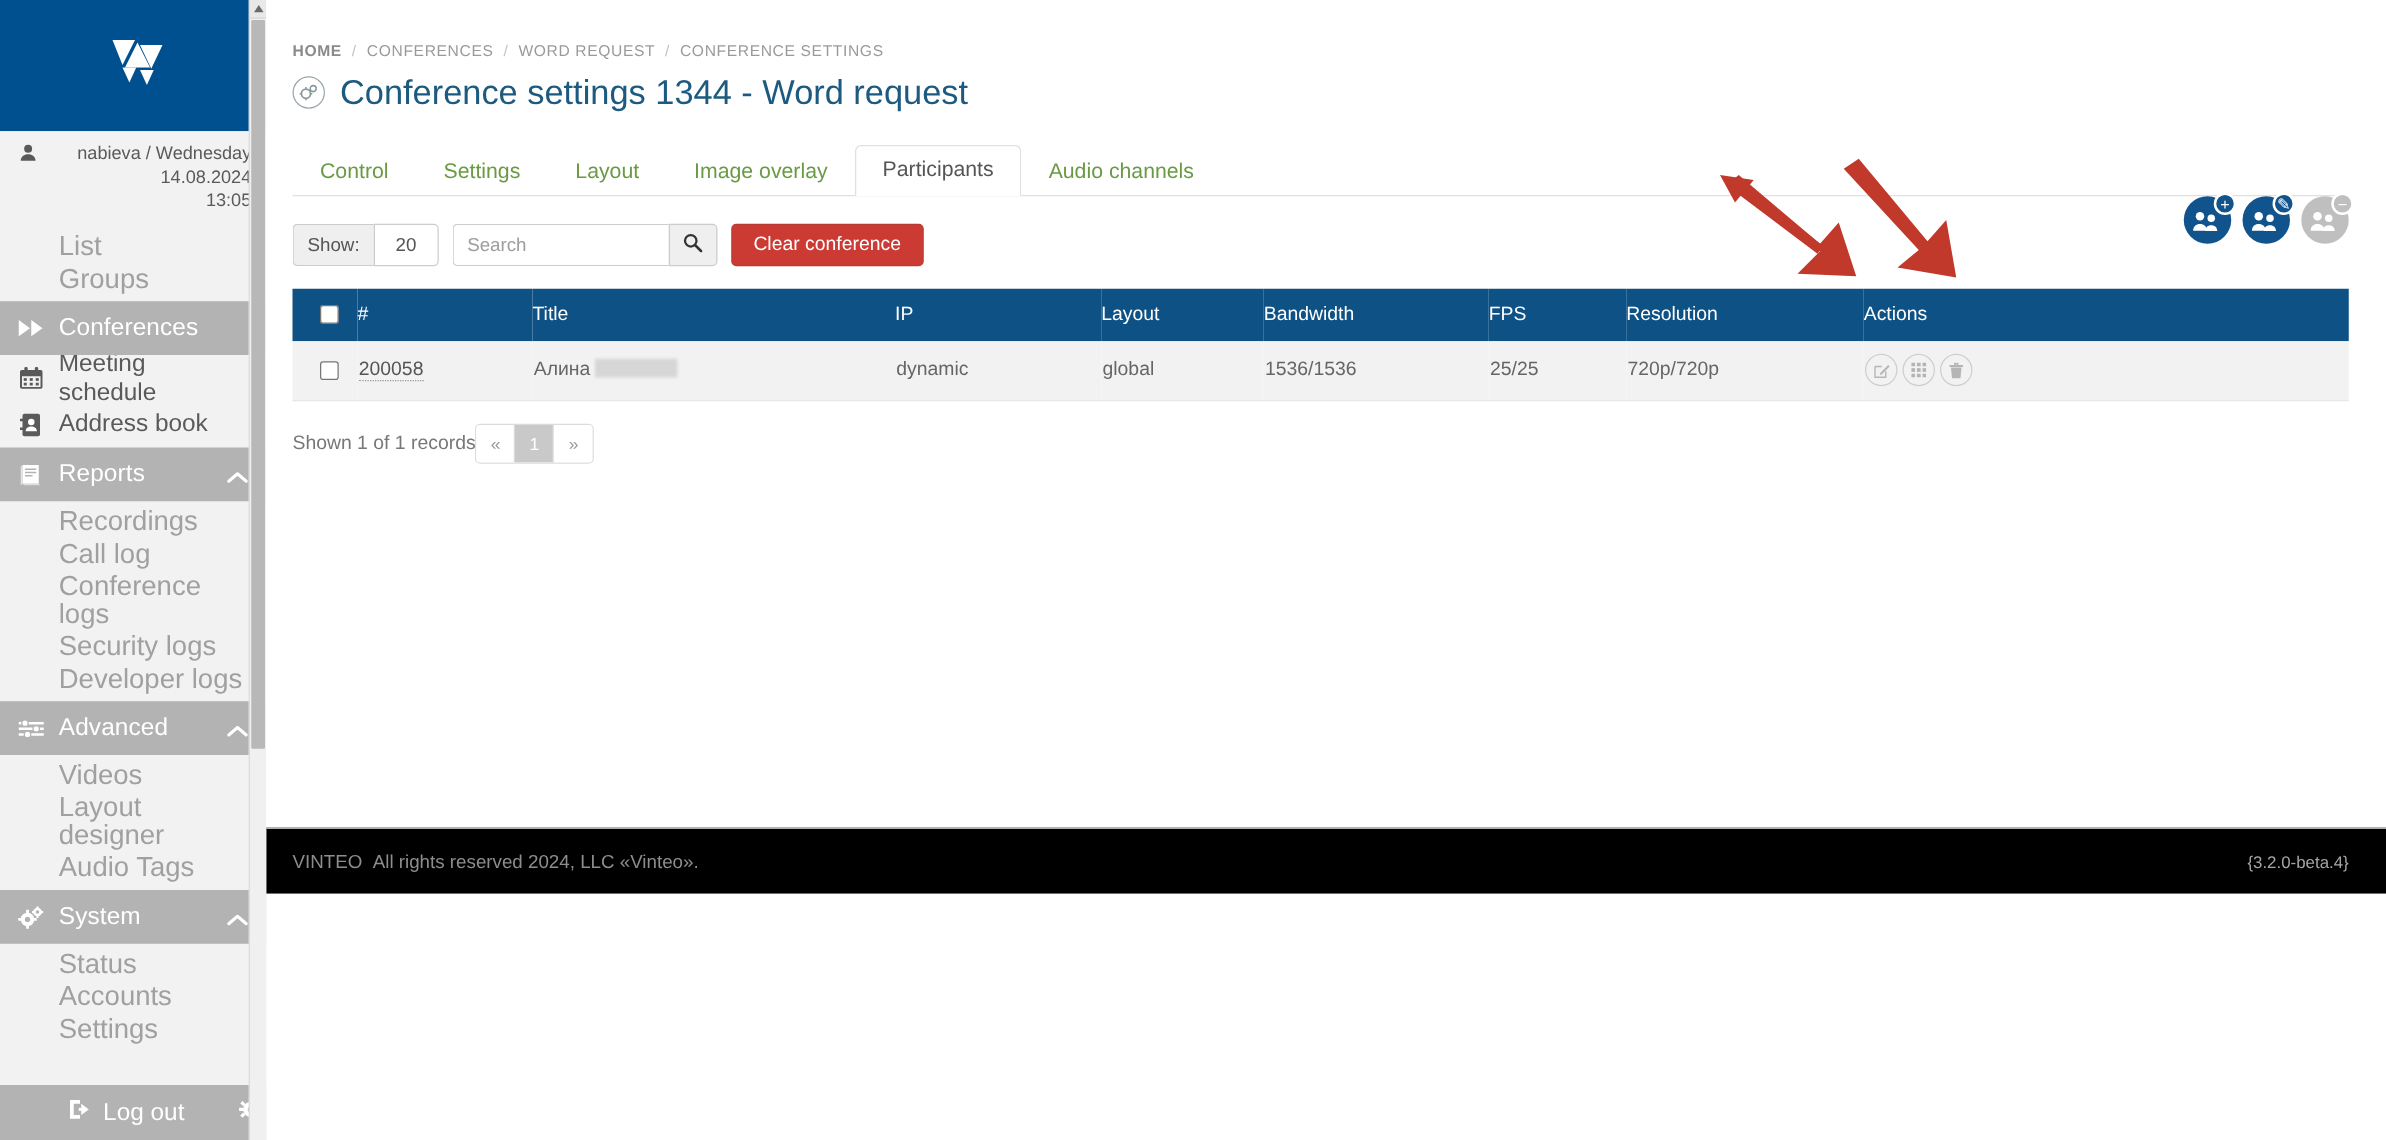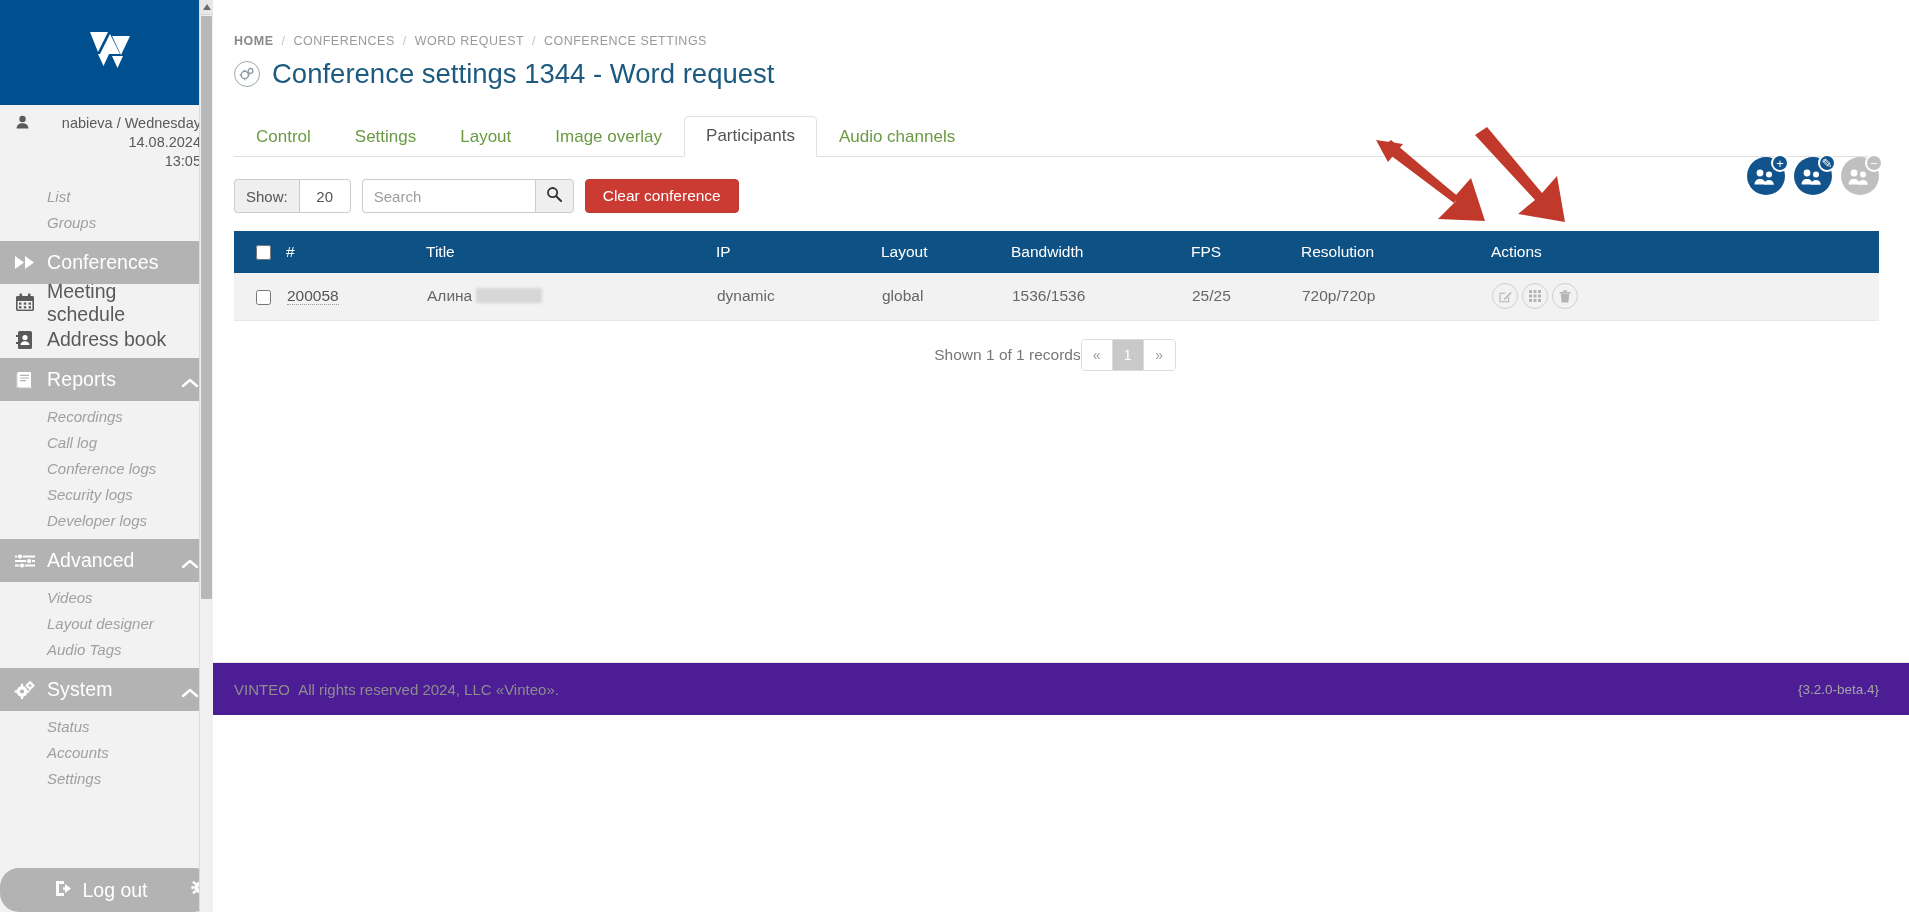--- a/index.html
+++ b/index.html
@@ -83,39 +83,37 @@
     width: 26px;
     margin-right: 9px;
     display: flex;
     align-items: center;
     justify-content: center;
     flex: 0 0 26px;
   }
   .nav-sub-list { background: #f2f2f2; padding: 3px 0 5px 0; }
   .nav-sub {
     color: #a0a0a0;
-    font-size: 15px;
+    font-size: 22px;
     padding: 2px 12px 2px 47px;
     line-height: 22px;
     cursor: pointer;
-    font-style: italic;
   }
 
   .logout-bar {
     position: absolute;
     left: 0; bottom: 0;
     width: 213px;
     height: 44px;
     background: #b3b3b3;
     color: #ffffff;
     display: flex;
     align-items: center;
     font-size: 19.5px;
     padding: 0 2px 0 12px;
-    border-radius: 19px;
   }
   .logout-bar .lo-left { flex: 1 1 auto; display: flex; align-items: center; justify-content: center; gap: 7px; }
   .logout-bar .gear { flex: 0 0 20px; }
 
   
   .sb-scroll {
     position: absolute;
     top: 0; right: 0;
     width: 14px;
     height: 912px;
@@ -364,21 +362,21 @@
     display: flex; align-items: center; justify-content: center;
     color: #b5b5b5;
     cursor: pointer;
     background: #f2f2f2;
   }
 
   
   .tfoot-row {
     display: flex;
     align-items: center;
-    justify-content: center;
+    justify-content: flex-start;
     margin: 18px 3px 0 3px;
   }
   .records-text { font-size: 15.5px; color: #777; }
   .pager { display: flex; border: 1px solid #dcdcdc; border-radius: 4px; overflow: hidden; }
   .pager div {
     min-width: 31px; height: 30px;
     display: flex; align-items: center; justify-content: center;
     font-size: 14px; color: #999;
     background: #fff;
     border-right: 1px solid #dcdcdc;
@@ -391,21 +389,21 @@
   .page-footer {
     position: absolute;
     left: 0; bottom: 0;
     width: 100%;
     height: 53px;
     border-top: 1px solid #e8e8e8;
     display: flex;
     align-items: center;
     justify-content: space-between;
     padding: 0 30px 0 21px;
-    background: #4c1d95;
+    background: #000000;
   }
   .page-footer .fl { font-size: 15px; color: #8d8d8d; }
   .page-footer .fl b { font-weight: normal; color: #8d8d8d; }
   .page-footer .fr { font-size: 13.5px; color: #a5a5a5; }
 </style>
 </head>
 <body>
 
 <div class="sidebar">
 

